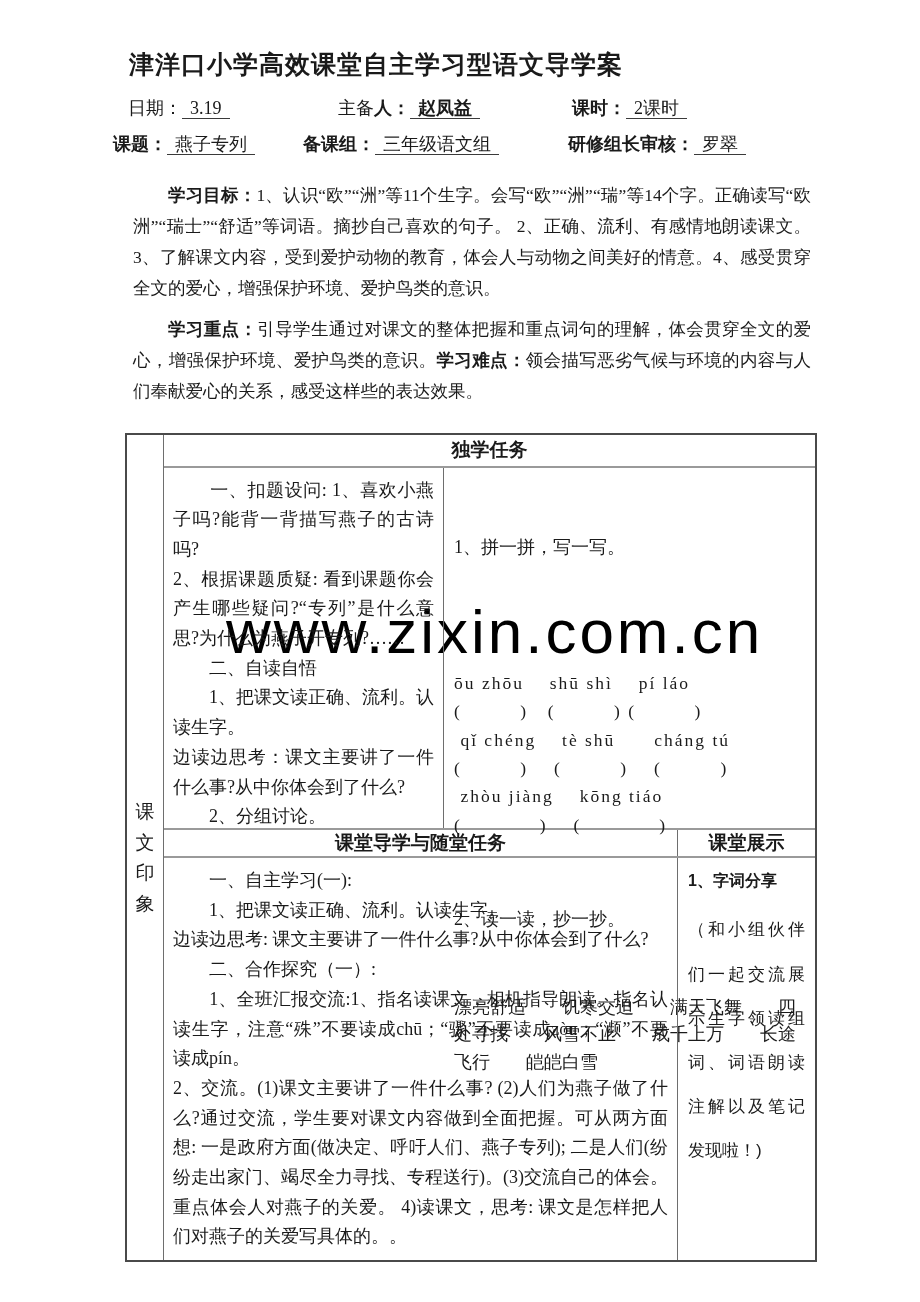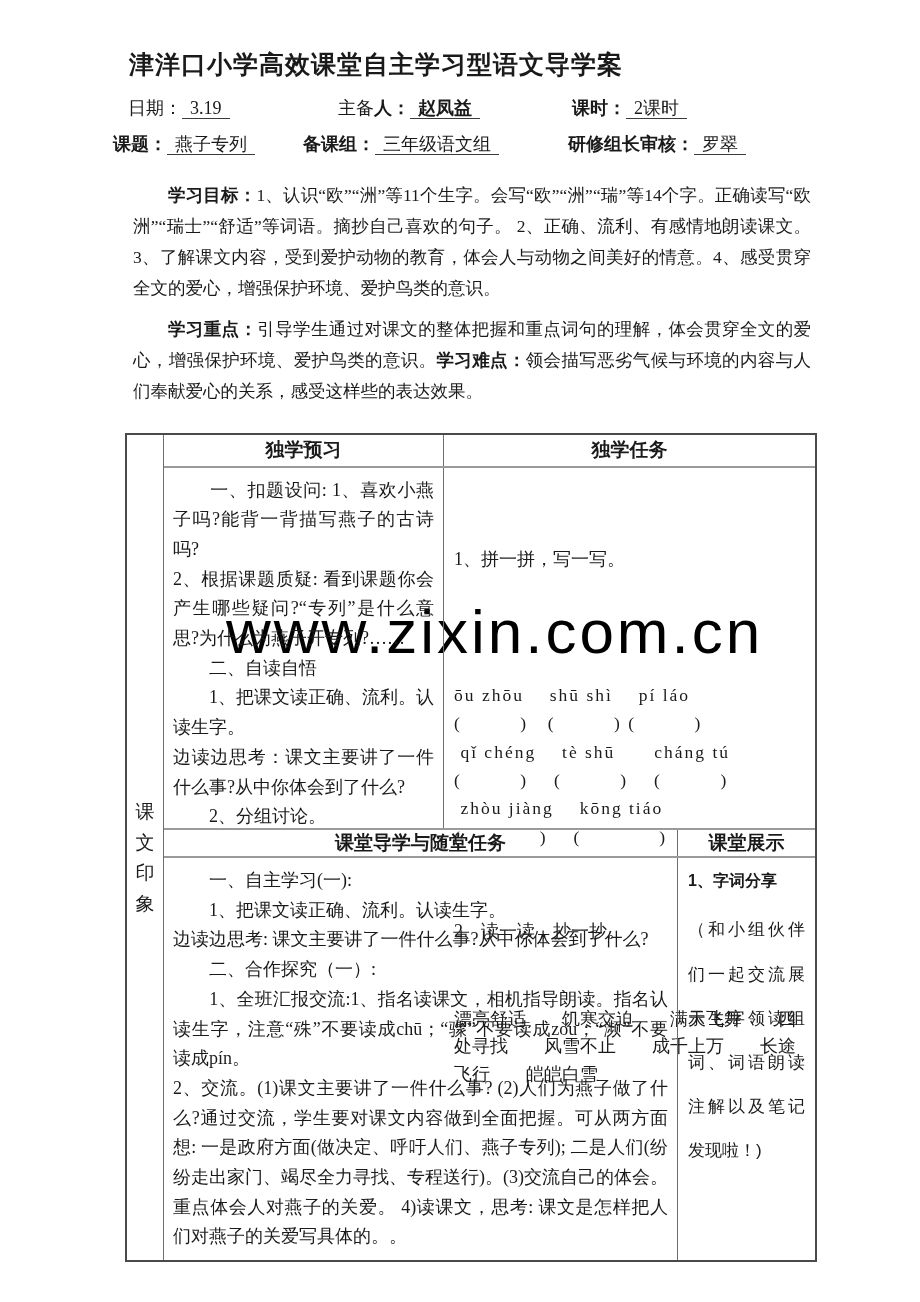--- a/index.html
+++ b/index.html
@@ -88,21 +88,21 @@
   .w-guide{width:514px;border-right:1px solid #6e6e6e;}
   .w-show{flex:1;}
   .bcell{
     box-sizing:border-box;
     padding:8px 9px;
     font-size:18px;
     line-height:1.65;
     white-space:pre-wrap;
     text-align:justify;
   }
-  .task-cell{padding:18px 10px;}
+  .task-cell{padding:6px 10px;}
   .task-intro{font-size:18px;}
   .pinyin-block{
     margin-top:47px;
     letter-spacing:2px;
     line-height:1.62;
     font-size:17.5px;
     white-space:pre-wrap;
   }
   .copy-title{margin-top:6px;font-size:18px;}
   .word-list{font-size:18px;line-height:1.55;white-space:pre-wrap;text-align:left;}
@@ -150,21 +150,20 @@
     <b>学习重点：</b><span>引导学生通过对课文的整体把握和重点词句的理解，体会贯穿全文的爱心，增强保护环境、爱护鸟类的意识。</span><b>学习难点：</b><span>领会描写恶劣气候与环境的内容与人们奉献爱心的关系，感受这样些的表达效果。</span>
   </div>
 
   <div class="doc-table">
     <div class="side-col">
       <div class="side-label">课文印象</div>
     </div>
     <div class="main-col">
 
       <div class="t-row hdr1">
-        <div class="hcell w-prep">独学预习</div>
         <div class="hcell w-task">独学任务</div>
       </div>
 
       <div class="t-row body1">
         <div class="bcell w-prep">　　一、扣题设问: 1、喜欢小燕子吗?能背一背描写燕子的古诗吗?
 2、根据课题质疑: 看到课题你会产生哪些疑问?“专列”是什么意思?为什么为燕子开专列?……
 　　二、自读自悟
 　　1、把课文读正确、流利。认读生字。
 边读边思考：课文主要讲了一件什么事?从中你体会到了什么?
 　　2、分组讨论。</div>

